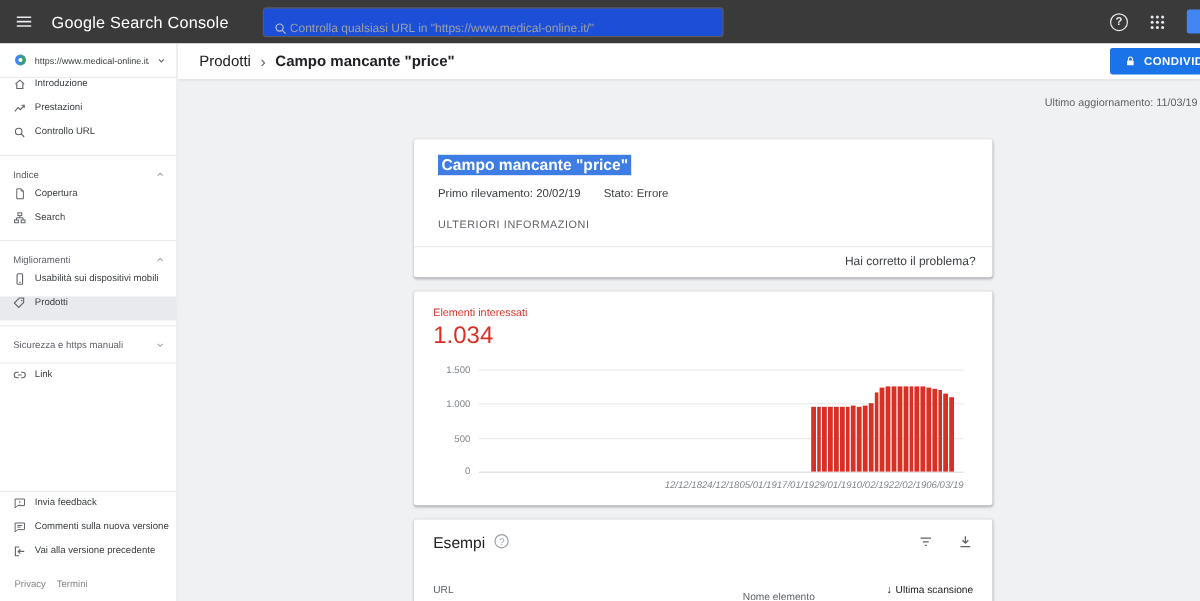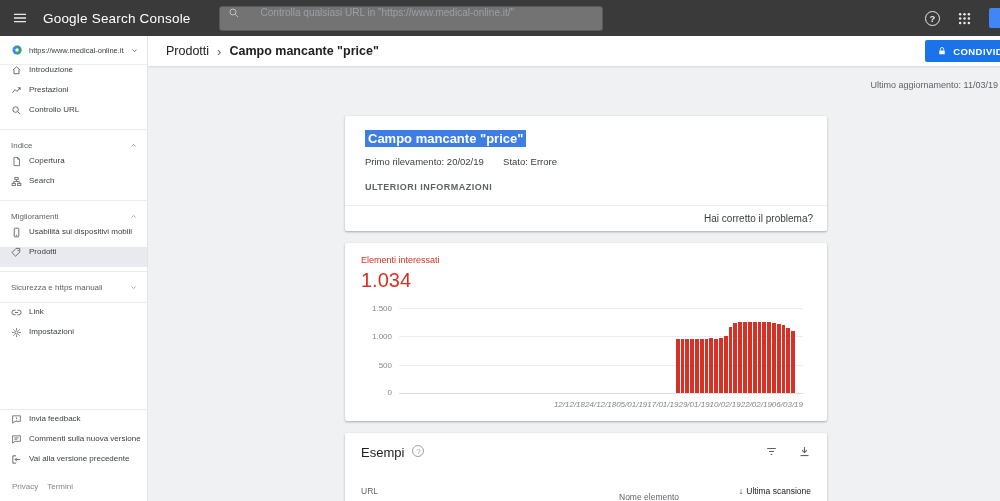--- a/index.html
+++ b/index.html
@@ -5,22 +5,22 @@
   * { margin:0; padding:0; box-sizing:border-box; }
   html,body { width:1000px; height:501px; overflow:hidden; background:#fff;
     font-family:"Liberation Sans","DejaVu Sans",sans-serif; color:#202124; }
 
   
   .topbar { position:absolute; top:0; left:0; right:0; height:36px;
     background:var(--topbar,#3a3a3a); display:flex; align-items:center;
     padding-left:12px; z-index:30; overflow:hidden; }
   .tb-menu { color:#e8eaed; margin-right:15px; display:flex; cursor:pointer; }
   .tb-logo { color:#fff; font-size:13.5px; letter-spacing:.2px; margin-right:28px; white-space:nowrap; }
-  .tb-search { width:384px; height:25px; background:#737373; border:1px solid #5a5a5a;
-    border-radius:3px; display:flex; align-items:flex-start; padding:0 8px; gap:21px; }
+  .tb-search { width:384px; height:25px; background:#1d4ed8; border:1px solid #5a5a5a;
+    border-radius:3px; display:flex; align-items:flex-end; padding:0 8px; gap:2px; }
   .tb-search svg { flex:none; color:#bdc1c6; }
   .tb-search input { flex:1; border:none; outline:none; background:transparent;
     color:#e8eaed; font-size:10px; font-family:inherit; }
   .tb-search input::placeholder { color:#9aa0a6; }
   .tb-right { margin-left:auto; display:flex; align-items:center; gap:17px; }
   .help-circle { width:15px; height:15px; border:1.3px solid #e8eaed; border-radius:50%;
     color:#e8eaed; font-size:9.5px; font-weight:bold; display:flex; align-items:center;
     justify-content:center; cursor:pointer; }
   .tb-apps { color:#e8eaed; display:flex; cursor:pointer; }
   .tb-avatar { width:20px; height:20px; background:#4285f4; border-radius:2px;
@@ -64,21 +64,21 @@
   .card { background:#fff; border-radius:2px;
     box-shadow:0 1px 2px rgba(60,64,67,.28),0 1px 3px rgba(60,64,67,.14); }
 
   
   .detail-card { margin-top:26px; }
   .dc-top { padding:13px 20px 13px; border-bottom:1px solid #ececec; }
   .dc-title { display:inline; background:var(--selection,#3d7de4); color:#fff;
     font-size:13px; font-weight:bold; padding:1px 3px; }
   .dc-meta { margin-top:9px; font-size:9.5px; color:#3c4043; }
   .dc-meta .sp { display:inline-block; width:14px; }
-  .dc-more { margin-top:15px; font-size:9px; letter-spacing:.5px; color:#5f6368; cursor:pointer;font-weight:bold; }
+  .dc-more { margin-top:15px; font-size:9px; letter-spacing:.5px; color:#5f6368; cursor:pointer; }
   .dc-foot { display:flex; justify-content:flex-end; align-items:center; gap:12px; padding:7px 14px; }
   .dc-prompt { font-size:10px; color:#3c4043; }
   .validate-btn { background:var(--validate,#414950); color:#fff; font-size:9px;
     font-weight:bold; letter-spacing:.3px; padding:6px 10px; border-radius:2px; cursor:pointer; }
 
   
   .chart-card { margin-top:12px; padding:12px 16px 12px; }
   .elems-label { font-size:9px; color:var(--error,#d93025); }
   .elems-value { font-size:20px; color:var(--error,#d93025); margin-top:4px; }
   .plot { position:relative; margin:16px 8px 0 38px; height:86px; border-bottom:1px solid #dadce0; }
@@ -264,29 +264,20 @@
 
     <div class="divider"></div>
 
     <div class="nav-item">
       <span class="nav-ic">
           <svg viewBox="0 0 24 24" width="11" height="11" fill="none" stroke="currentColor" stroke-width="2">
             <path d="M10 7H7a5 5 0 000 10h3M14 7h3a5 5 0 010 10h-3M8.5 12h7"></path>
           </svg>
         </span>
       <span class="nav-lb">Link</span>
-    </div>
-    <div class="nav-item">
-      <span class="nav-ic">
-          <svg viewBox="0 0 24 24" width="11" height="11" fill="none" stroke="currentColor" stroke-width="2">
-            <circle cx="12" cy="12" r="3.5"></circle>
-            <path d="M12 2.5V6M12 18v3.5M2.5 12H6M18 12h3.5M5.3 5.3l2.5 2.5M16.2 16.2l2.5 2.5M18.7 5.3l-2.5 2.5M7.8 16.2l-2.5 2.5"></path>
-          </svg>
-        </span>
-      <span class="nav-lb">Impostazioni</span>
     </div>
   </div>
 
   <div class="side-bottom">
     <div class="divider"></div>
     <div class="nav-item">
       <span class="nav-ic">
           <svg viewBox="0 0 24 24" width="11" height="11" fill="none" stroke="currentColor" stroke-width="1.8">
             <path d="M3.5 4h17v12h-12l-5 4z"></path>
             <path d="M12 7.5V11M12 13.2v1"></path>

